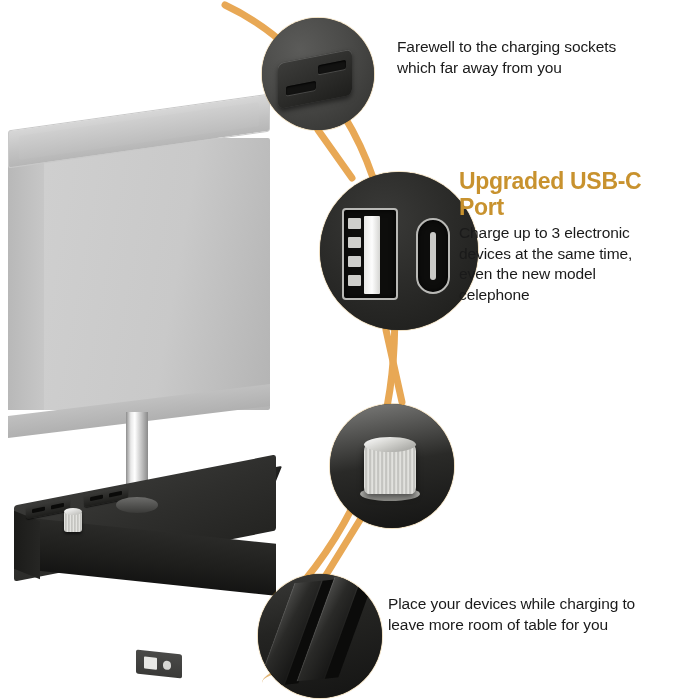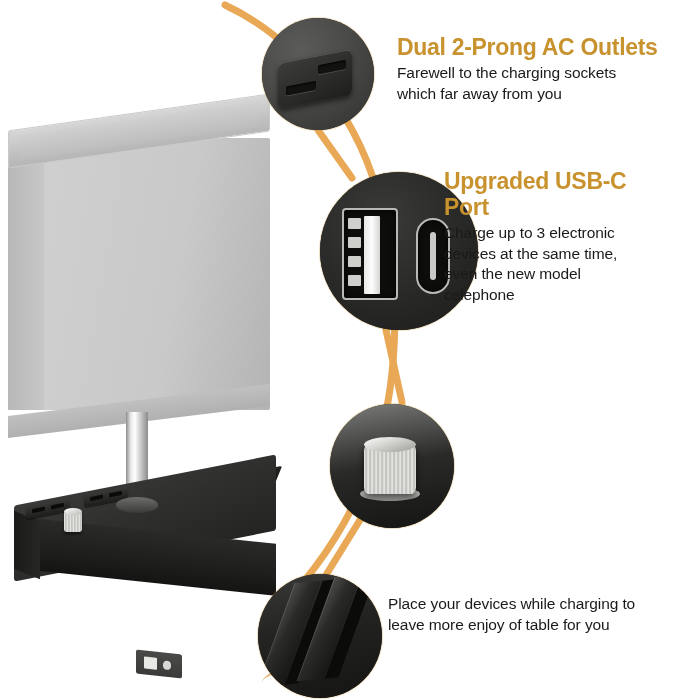--- a/index.html
+++ b/index.html
@@ -28,21 +28,21 @@
   .feature-desc {
     color:#1a1a1a;
     font-size:15.5px;
     line-height:20.5px;
     letter-spacing:-0.1px;
     white-space:pre-line;
     margin-top:3px;
   }
 
   .f1 { left:397px; top:34px; width:282px; }
-  .f2 { left:444px; top:168px; width:207px; }
+  .f2 { left:459px; top:168px; width:207px; }
   .f3 { left:463px; top:424px; width:216px; }
   .f4 { left:388px; top:591px; width:291px; }
 
   
   .callout {
     position:absolute;
     border-radius:50%;
     overflow:hidden;
     background:#2e2e2e;
     box-shadow:0 0 0 1px rgba(200,146,46,0.30);
@@ -357,33 +357,32 @@
     <div class="c-inner">
       <div class="slots-bg"></div>
       <div class="slot-rail r1"></div>
       <div class="slot-gap  g1"></div>
       <div class="slot-rail r2"></div>
       <div class="slot-gap  g2"></div>
     </div>
   </div>
 
   <div class="feature f1">
-    <div class="feature-title">Dual 2-Prong AC Outlets</div>
     <div class="feature-desc">Farewell to the charging sockets
 which far away from you</div>
   </div>
 
   <div class="feature f2">
     <div class="feature-title">Upgraded USB-C
 Port</div>
     <div class="feature-desc">Charge up to 3 electronic
 devices at the same time,
 even the new model
 celephone</div>
   </div>
 
 
   <div class="feature f4">
     <div class="feature-desc">Place your devices while charging to
-leave more enjoy of table for you</div>
+leave more room of table for you</div>
   </div>
 
 </div>
 
 </body></html>

